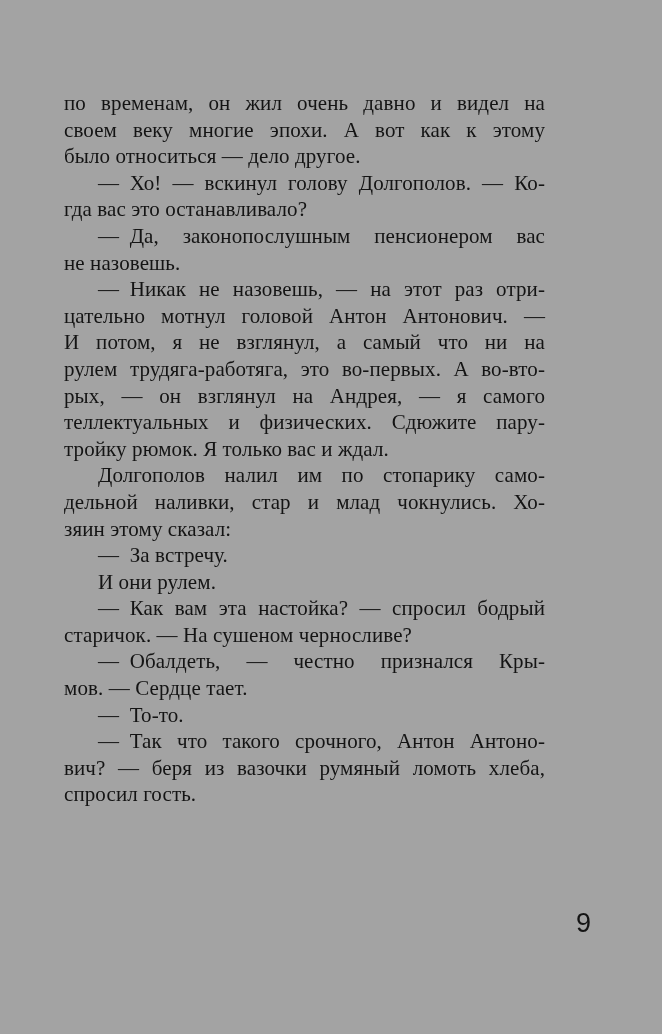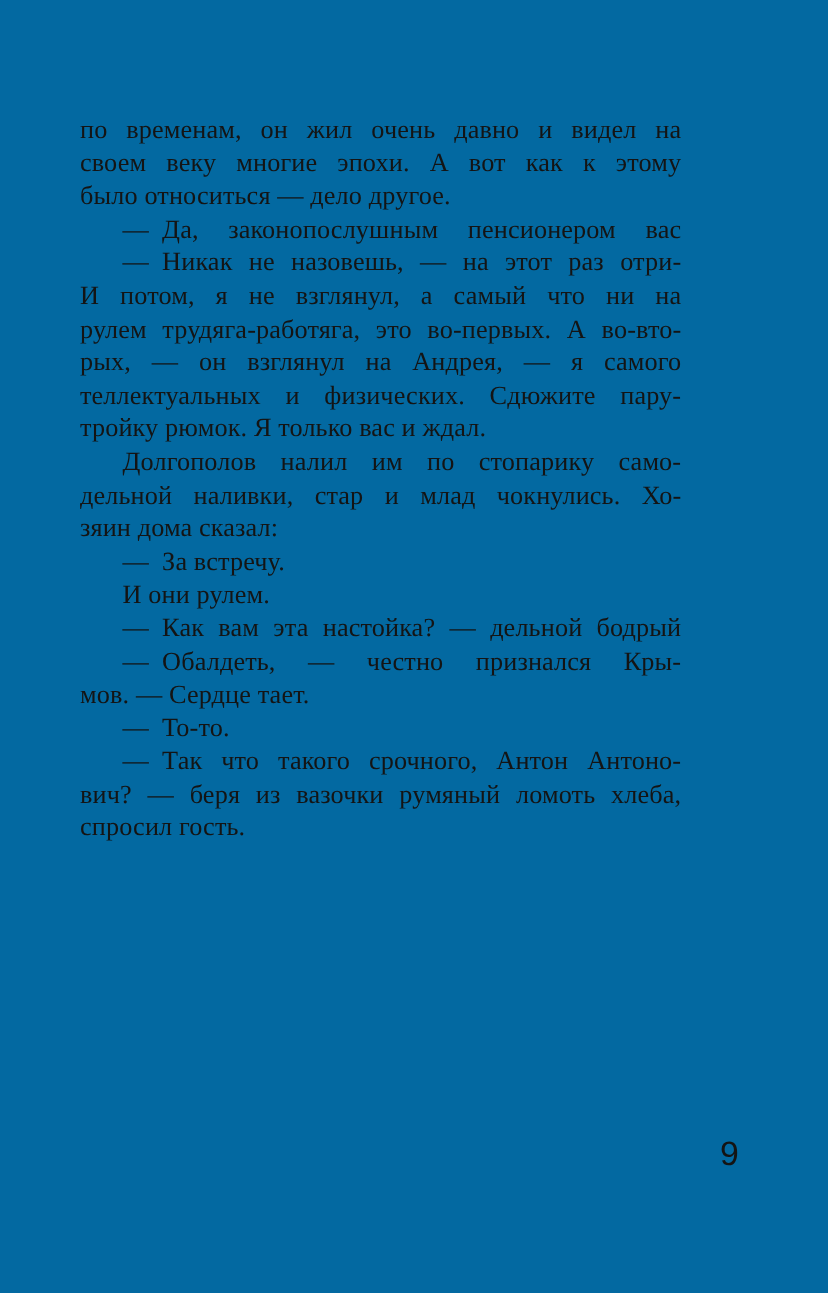--- a/index.html
+++ b/index.html
@@ -4,21 +4,21 @@
 <style>
   html, body {
     margin: 0;
     padding: 0;
     background: #ffffff;
   }
   .book-page {
     position: relative;
     width: 662px;
     height: 1034px;
-    background: #0369a1;
+    background: #a3a3a3;
     overflow: hidden;
     font-family: "Liberation Serif", serif;
   }
   .text-block {
     position: absolute;
     left: 64px;
     top: 90px;
     width: 481px;
     font-size: 21px;
     line-height: 26.6px;
@@ -57,43 +57,50 @@
 <div class="book-page">
   <div class="text-block" id="text-block">
       <div class="paragraph">
         <div class="line">по временам, он жил очень давно и видел на</div>
         <div class="line">своем веку многие эпохи. А вот как к этому</div>
         <div class="line last">было относиться — дело другое.</div>
       </div>
       <div class="paragraph">
       </div>
       <div class="paragraph">
+        <div class="line indent">— Хо! — вскинул голову Долгополов. — Ко-</div>
+        <div class="line last">гда вас это останавливало?</div>
+      </div>
+      <div class="paragraph">
         <div class="line indent">— Да, законопослушным пенсионером вас</div>
+        <div class="line last">не назовешь.</div>
       </div>
       <div class="paragraph">
         <div class="line indent">— Никак не назовешь, — на этот раз отри-</div>
+        <div class="line">цательно мотнул головой Антон Антонович. —</div>
         <div class="line">И потом, я не взглянул, а самый что ни на</div>
         <div class="line">рулем трудяга-работяга, это во-первых. А во-вто-</div>
         <div class="line">рых, — он взглянул на Андрея, — я самого</div>
         <div class="line">теллектуальных и физических. Сдюжите пару-</div>
         <div class="line last">тройку рюмок. Я только вас и ждал.</div>
       </div>
       <div class="paragraph">
         <div class="line indent">Долгополов налил им по стопарику само-</div>
         <div class="line">дельной наливки, стар и млад чокнулись. Хо-</div>
-        <div class="line last">зяин дома сказал:</div>
+        <div class="line last">зяин этому сказал:</div>
       </div>
       <div class="paragraph">
         <div class="line last indent">— За встречу.</div>
       </div>
       <div class="paragraph">
         <div class="line last indent">И они рулем.</div>
       </div>
       <div class="paragraph">
-        <div class="line indent">— Как вам эта настойка? — дельной бодрый</div>
+        <div class="line indent">— Как вам эта настойка? — спросил бодрый</div>
+        <div class="line last">старичок. — На сушеном черносливе?</div>
       </div>
       <div class="paragraph">
         <div class="line indent">— Обалдеть, — честно признался Кры-</div>
         <div class="line last">мов. — Сердце тает.</div>
       </div>
       <div class="paragraph">
         <div class="line last indent">— То-то.</div>
       </div>
       <div class="paragraph">
         <div class="line indent">— Так что такого срочного, Антон Антоно-</div>

